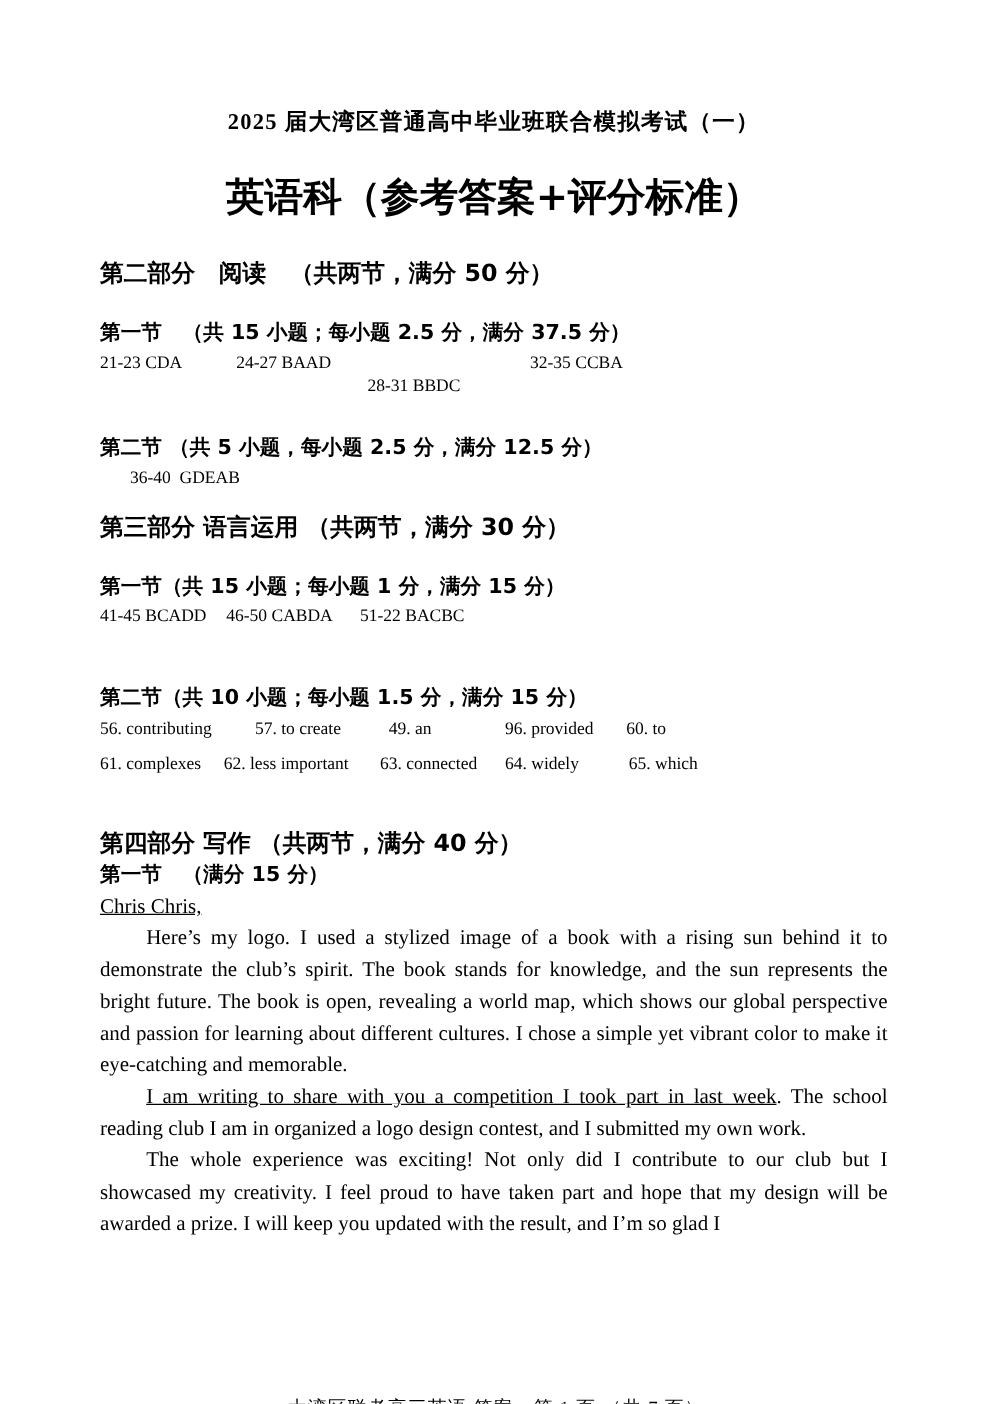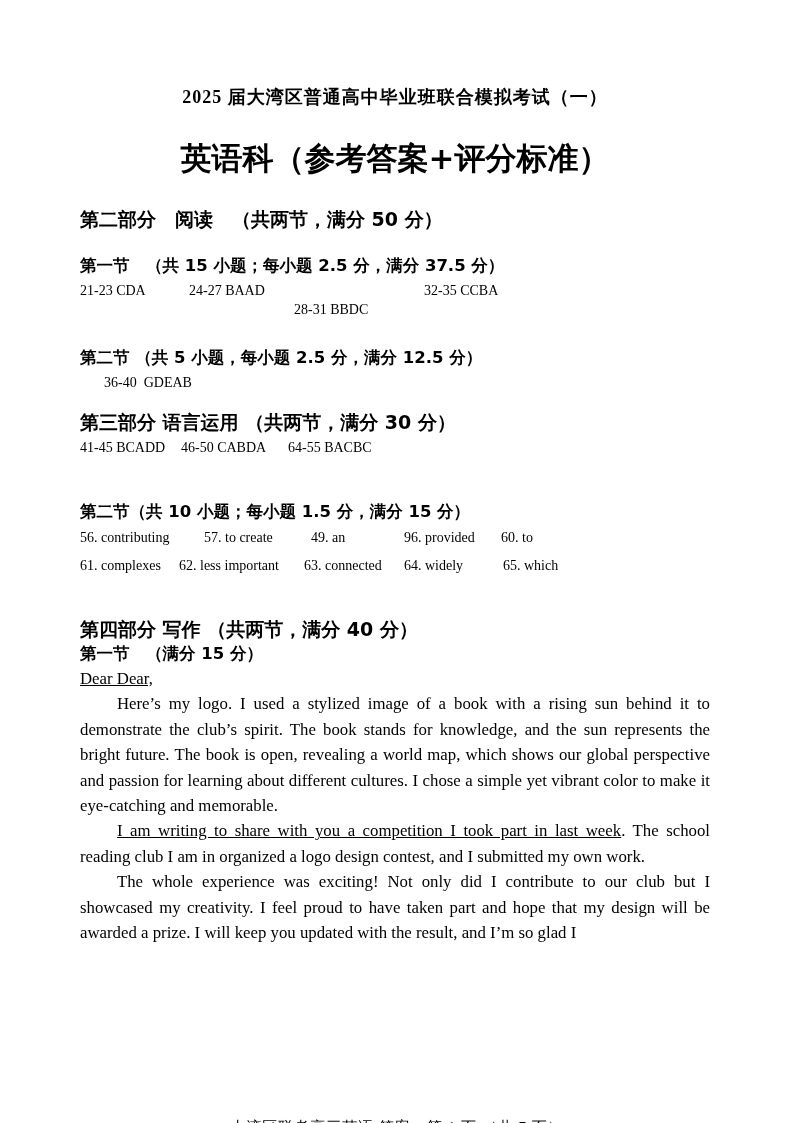--- a/index.html
+++ b/index.html
@@ -119,24 +119,25 @@
     <span class="r1c3">32-35 CCBA</span>
   </div>
 
   <div class="sec-heading mt-p2s2">第二节 （共 5 小题，每小题 2.5 分，满分 12.5 分）</div>
   <div class="ans-row">
     <span class="r2c0">36-40  GDEAB</span>
   </div>
 
   <div class="part-heading mt-p3">第三部分 语言运用 （共两节，满分 30 分）</div>
 
+  <div class="sec-heading mt-p3s1">第一节（共 15 小题；每小题 1 分，满分 15 分）</div>
   <div class="ans-row">
     <span class="r3c0">41-45 BCADD</span>
     <span class="r3c1">46-50 CABDA</span>
-    <span class="r3c2">64-55 BACBC</span>
+    <span class="r3c2">51-22 BACBC</span>
   </div>
 
   <div class="sec-heading mt-p3s2">第二节（共 10 小题；每小题 1.5 分，满分 15 分）</div>
   <div class="ans-row tall">
     <span class="r4c0">56. contributing</span>
     <span class="r4c1">57. to create</span>
     <span class="r4c2">49. an</span>
     <span class="r4c3">96. provided</span>
     <span class="r4c4">60. to</span>
   </div>
@@ -145,21 +146,21 @@
     <span class="r5c1">62. less important</span>
     <span class="r5c2">63. connected</span>
     <span class="r5c3">64. widely</span>
     <span class="r5c4">65. which</span>
   </div>
 
   <div class="part-heading mt-p4">第四部分 写作 （共两节，满分 40 分）</div>
   <div class="sec-heading">第一节　（满分 15 分）</div>
 
   <div class="letter">
-    <p class="no-indent"><span class="salutation">Dear Dear,</span></p>
+    <p class="no-indent"><span class="salutation">Chris Chris,</span></p>
     <p>Here’s my logo. I used a stylized image of a book with a rising sun behind it to demonstrate the club’s spirit. The book stands for knowledge, and the sun represents the bright future. The book is open, revealing a world map, which shows our global perspective and passion for learning about different cultures. I chose a simple yet vibrant color to make it eye-catching and memorable.</p>
     <p><span class="uline">I am writing to share with you a competition I took part in last week</span><span>. The school reading club I am in organized a logo design contest, and I submitted my own work.</span></p>
     <p>The whole experience was exciting! Not only did I contribute to our club but I showcased my creativity. I feel proud to have taken part and hope that my design will be awarded a prize. I will keep you updated with the result, and I’m so glad I</p>
   </div>
 
   <div class="footer">大湾区联考高三英语 答案　第 1 页 （共 7 页）</div>
 
 </div>
 
 </body></html>

